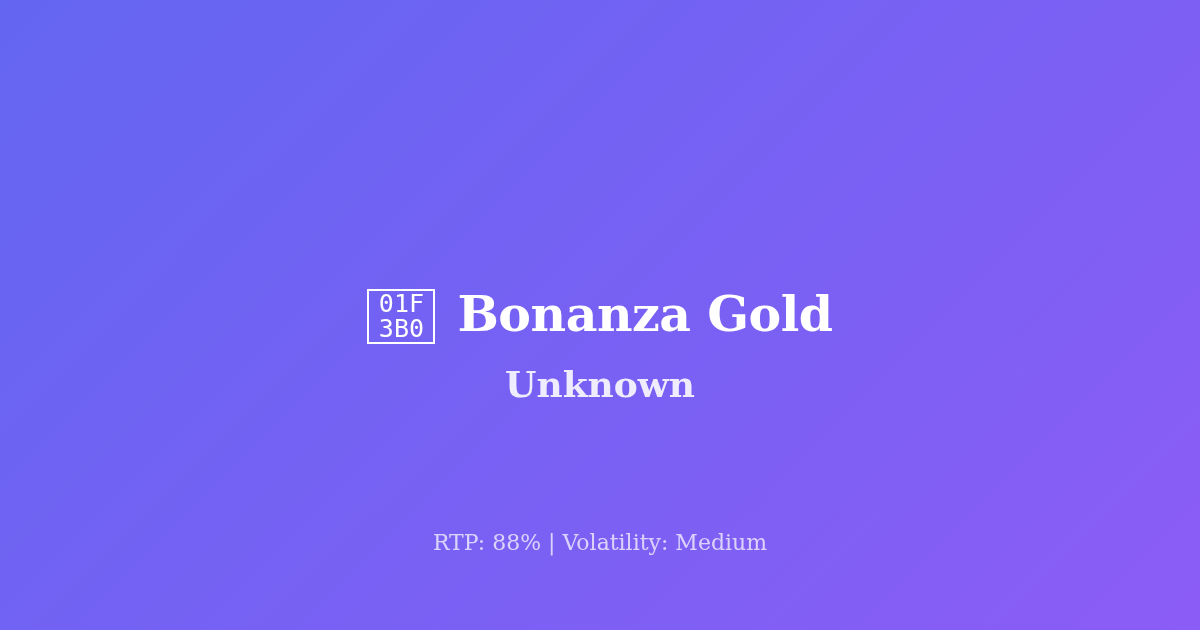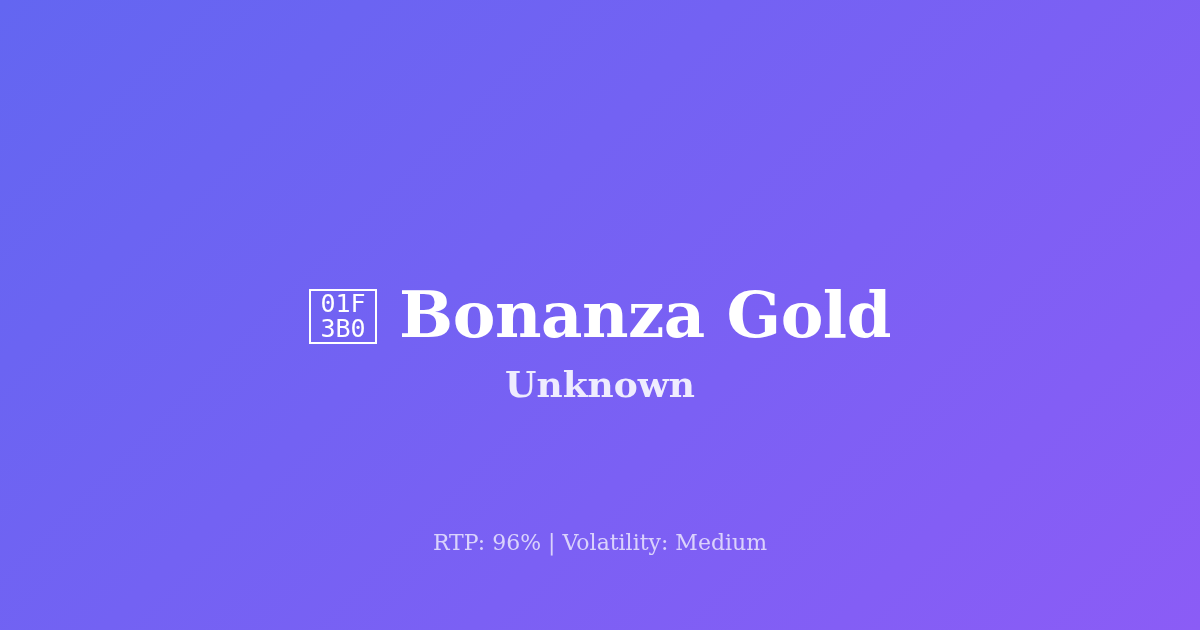--- a/index.html
+++ b/index.html
@@ -71,21 +71,21 @@
   .tofu-row {
     font-size: 25px;
     font-weight: 400;
     line-height: 25px;
     display: block;
   }
 
   .game-title {
     font-family: "DejaVu Serif", "Liberation Serif", serif;
     font-weight: 700;
-    font-size: 64px;
+    font-size: 49px;
     line-height: 1.05;
     color: #ffffff;
     letter-spacing: -0.5px;
     white-space: nowrap;
   }
 
   .game-subtitle {
     position: absolute;
     top: 362px;
     left: 0;
@@ -124,15 +124,15 @@
       </span>
 
       <h1 class="game-title" style="color: rgb(255, 255, 255);">Bonanza Gold</h1>
 
     </div>
 
   </div>
 
   <div class="game-subtitle" style="color: rgba(255, 255, 255, 0.88); font-weight: bold;">Unknown</div>
 
-  <div class="game-meta" style="color: rgba(255, 255, 255, 0.72);">RTP: 96% | Volatility: Medium</div>
+  <div class="game-meta" style="color: rgba(255, 255, 255, 0.72);">RTP: 88% | Volatility: Medium</div>
 
 </div>
 
 </body></html>

